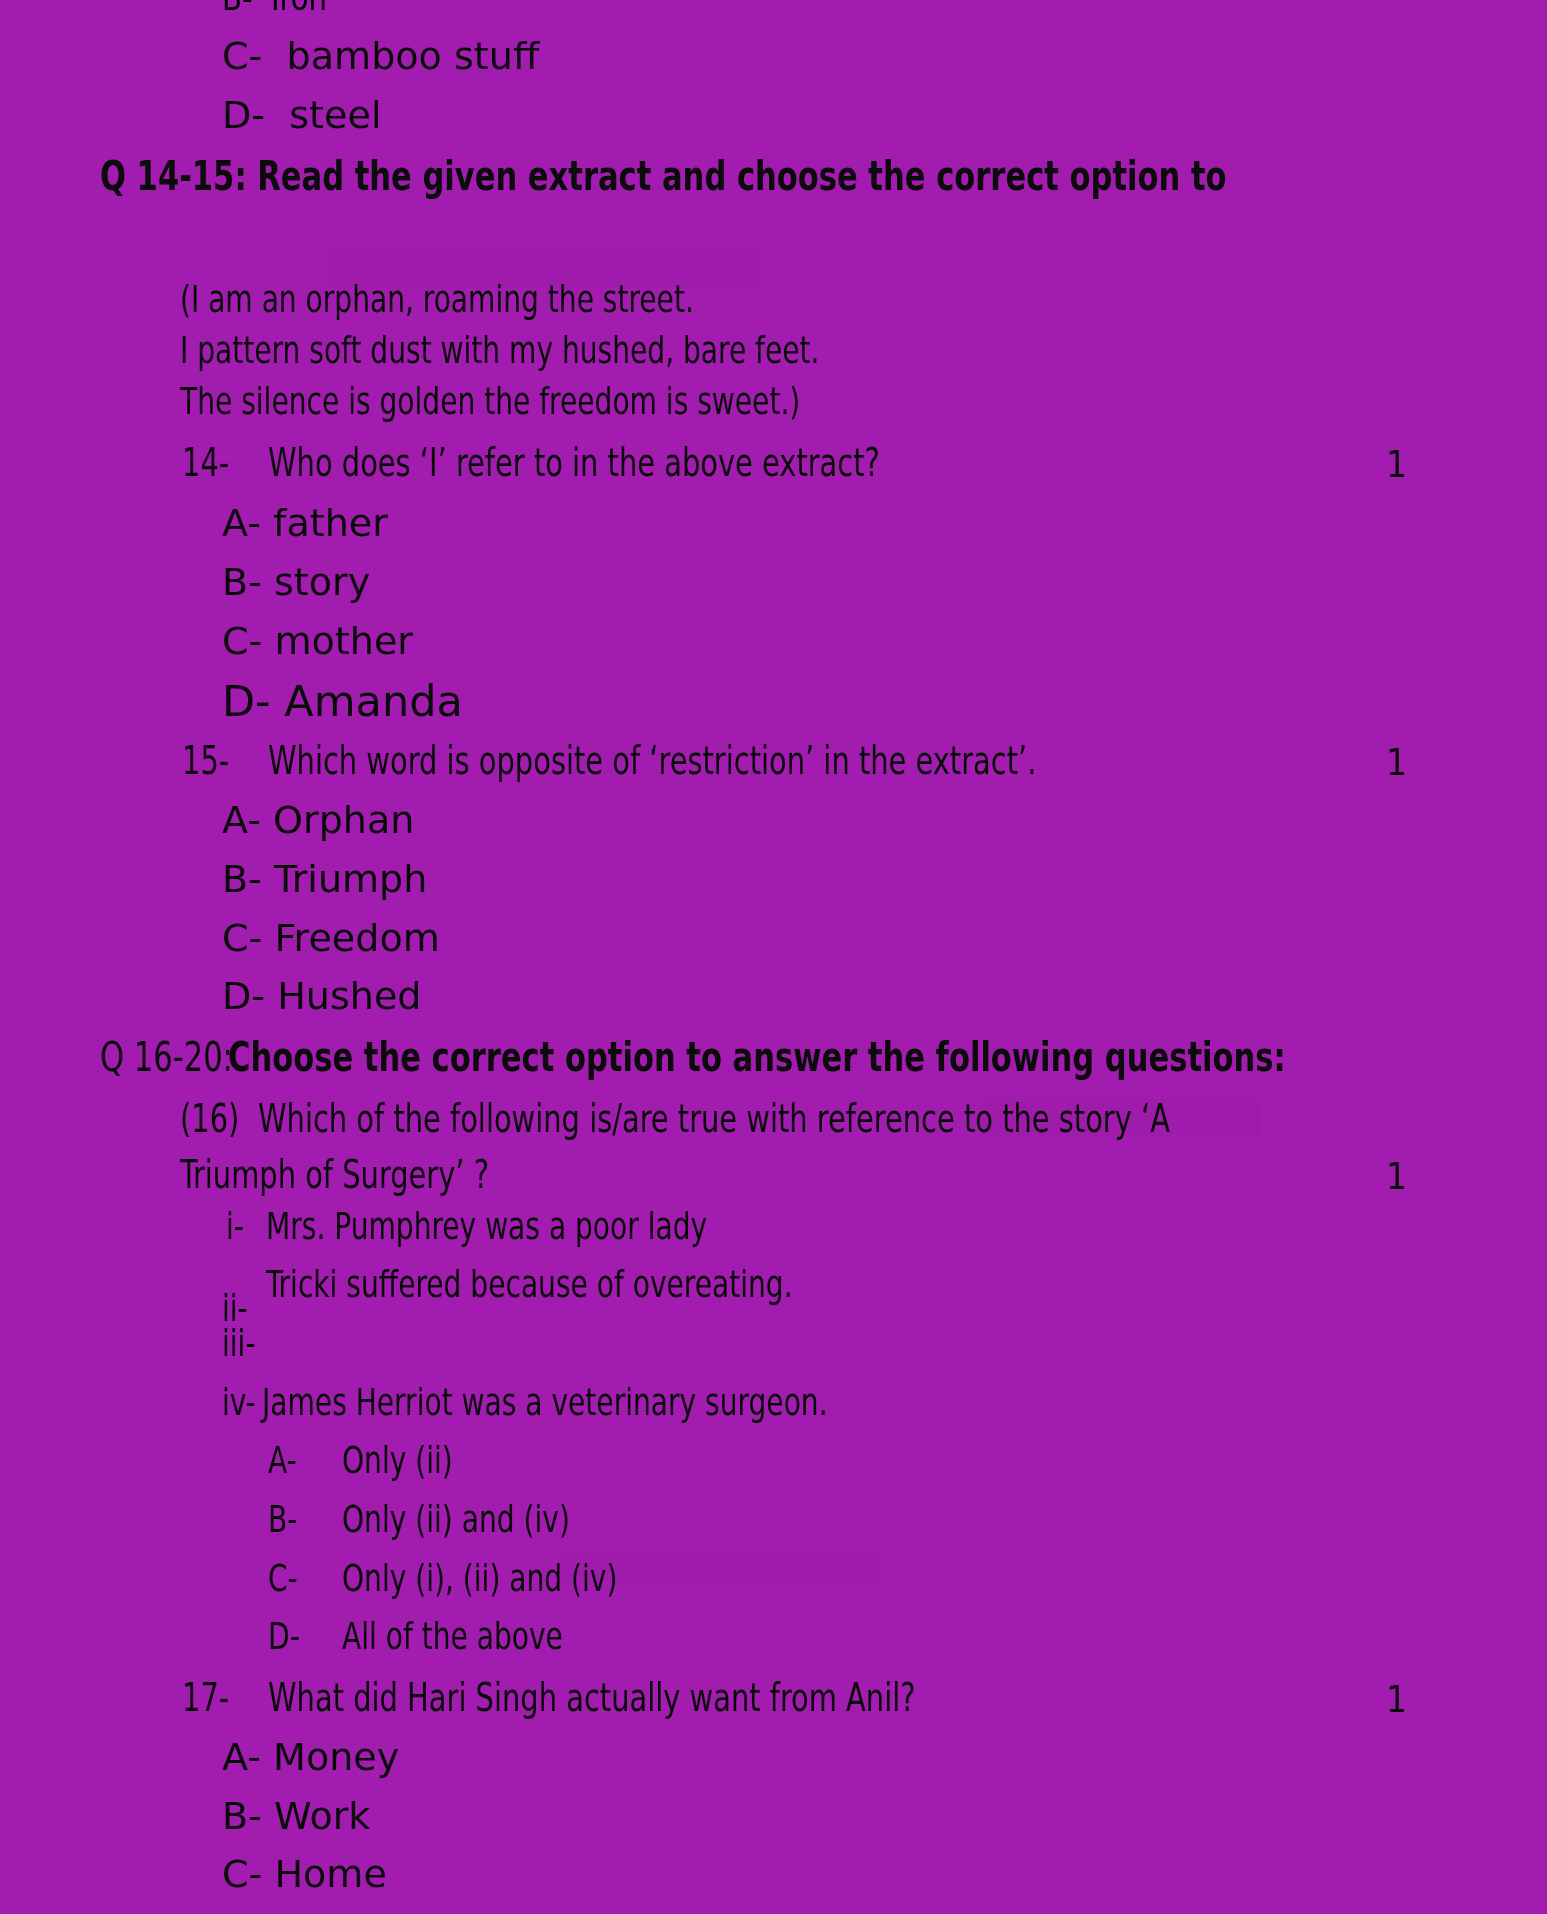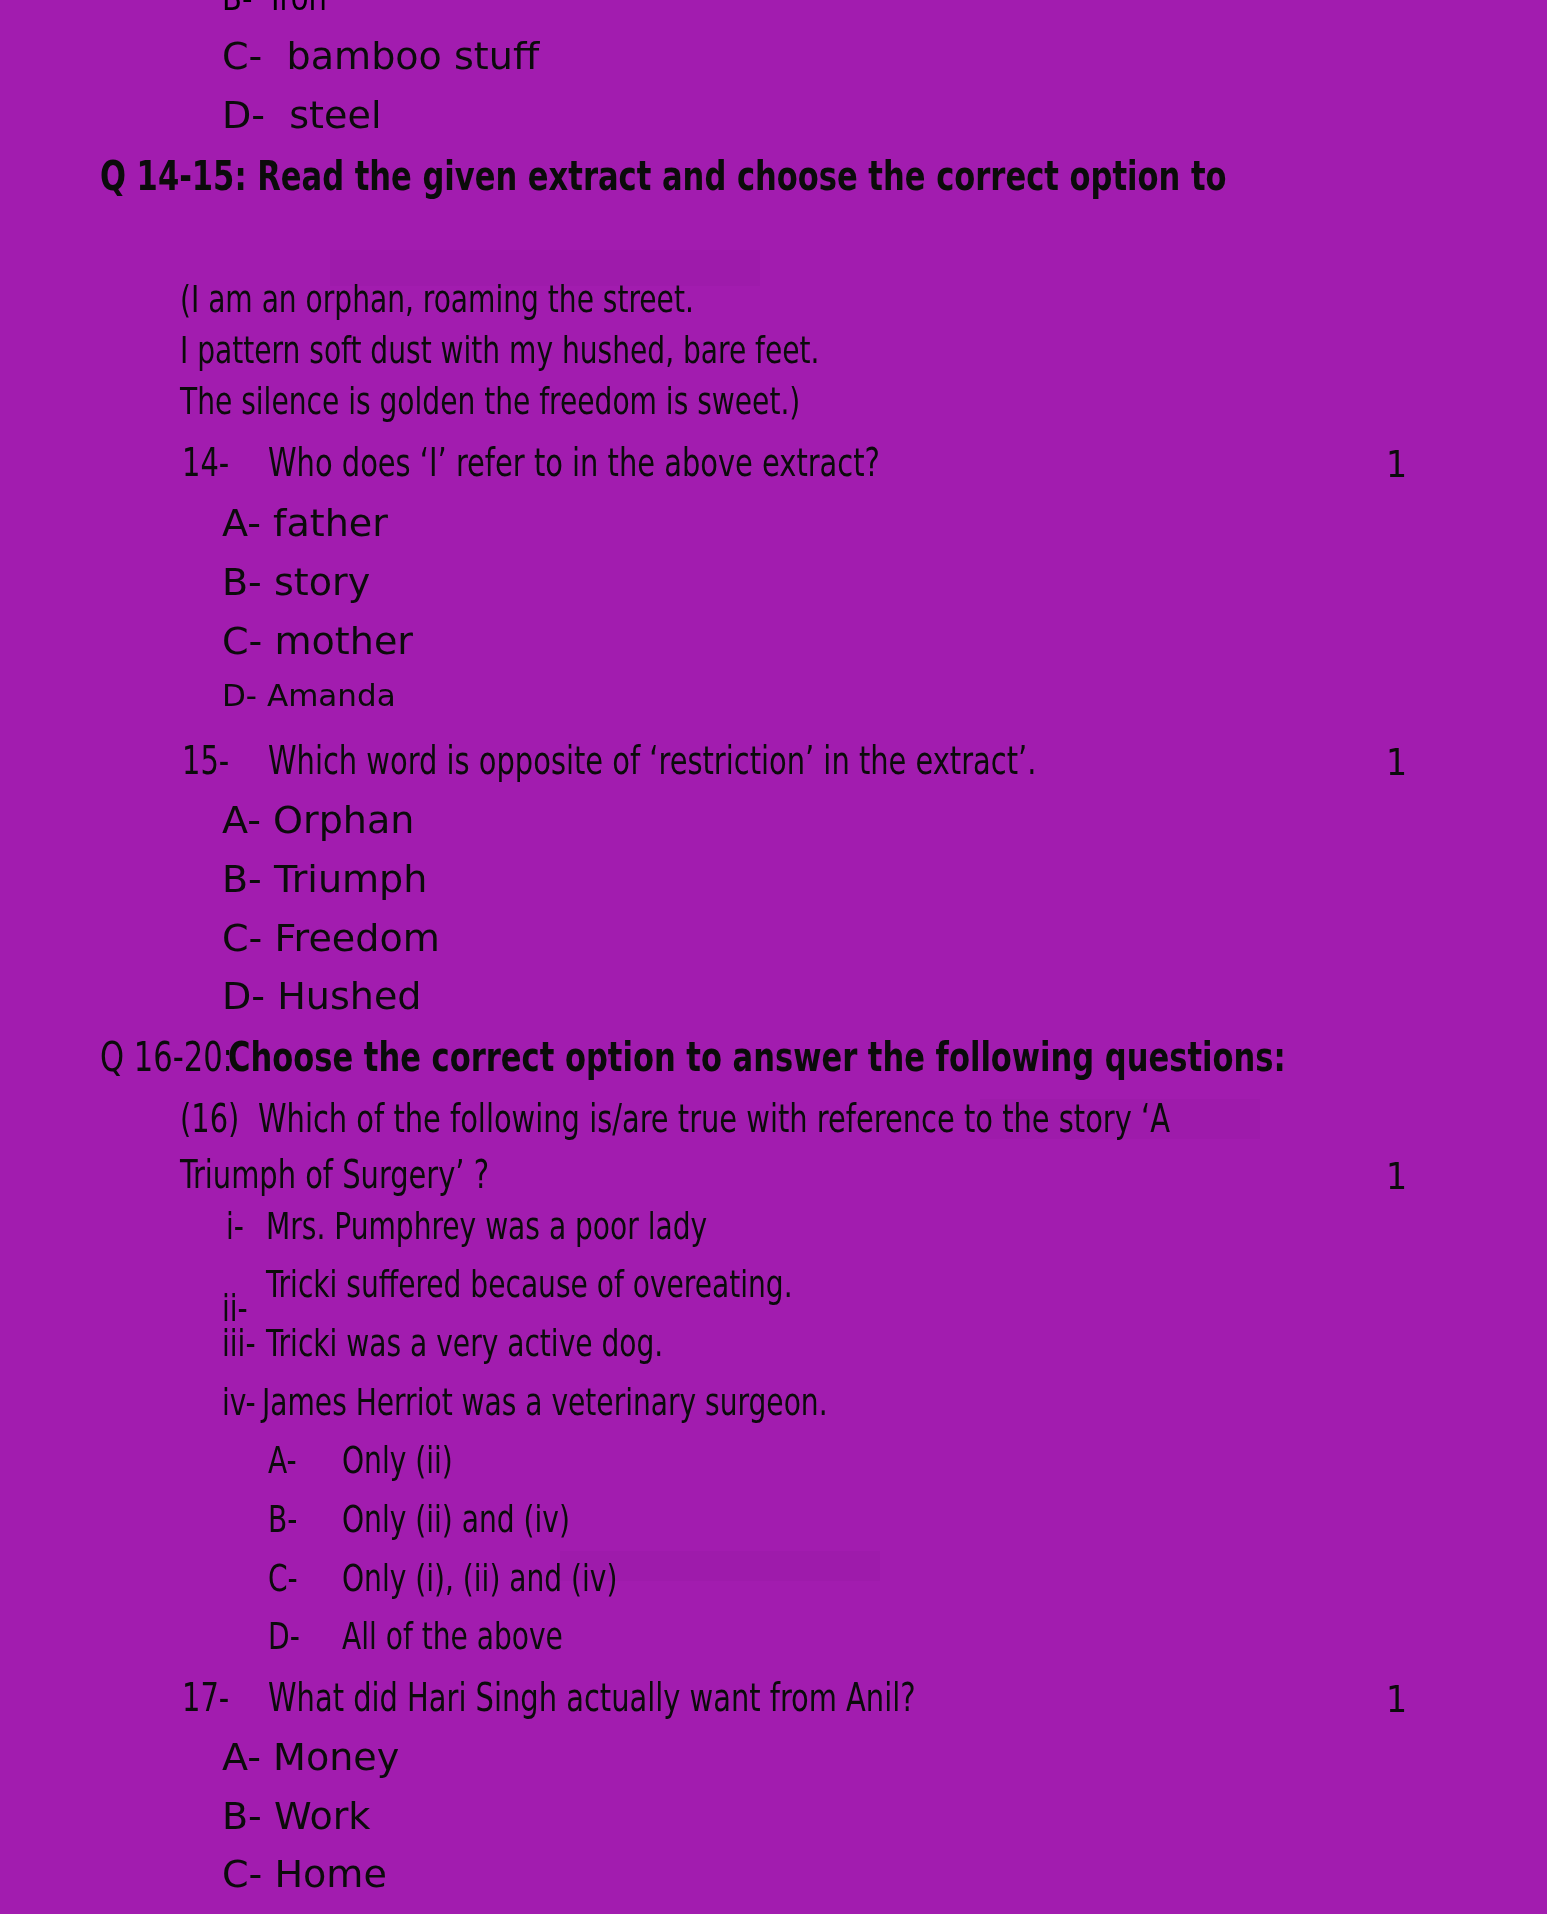--- a/index.html
+++ b/index.html
@@ -140,21 +140,21 @@
 
   <div class="ln wide reg s-opt" style="left: 222px; top: 504.456px; font-size: 38.08px;">
     <span>A-</span>&nbsp;<span>father</span>
   </div>
   <div class="ln wide reg s-opt" style="left: 222px; top: 563.085px; font-size: 38.08px;">
     <span>B-</span>&nbsp;<span>story</span>
   </div>
   <div class="ln wide reg s-opt" style="left: 222px; top: 621.714px; font-size: 38.08px;">
     <span>C-</span>&nbsp;<span>mother</span>
   </div>
-  <div class="ln wide reg s-opt" style="left: 222px; top: 680.343px; font-size: 31px; text-align: right;">
+  <div class="ln wide reg s-opt" style="left: 222px; top: 680.343px; font-size: 43px; text-align: right;">
     <span>D-</span>&nbsp;<span>Amanda</span>
   </div>
 
   <div class="ln cond reg s-stem" style="left: 182px; top: 741.415px; font-size: 39.2px;">
     <span class="squeeze">15-</span>
   </div>
   <div class="ln cond reg s-stem" style="left: 268px; top: 741.415px; font-size: 39.2px;">
     <span class="squeeze">Which word is opposite of ‘restriction’ in the extract’.</span>
   </div>
   <div class="mark" style="top: 741.415px; font-size: 36.96px;">1</div>
@@ -200,23 +200,20 @@
   <div class="ln cond reg s-body" style="left: 222px; top: 1265.41px; font-size: 38.08px; margin-top: 24px;">
     <span class="squeeze">ii-</span>
   </div>
   <div class="ln cond reg s-body" style="left: 266px; top: 1265.41px; font-size: 38.08px;">
     <span class="squeeze">Tricki suffered because of overeating.</span>
   </div>
 
   <div class="ln cond reg s-body" style="left: 222px; top: 1324.04px; font-size: 38.08px;">
     <span class="squeeze">iii-</span>
   </div>
-  <div class="ln cond reg s-body" style="left: 266px; top: 1324.04px; font-size: 38.08px;">
-    <span class="squeeze">Tricki was a very active dog.</span>
-  </div>
 
   <div class="ln cond reg s-body" style="left: 222px; top: 1382.67px; font-size: 38.08px;">
     <span class="squeeze">iv-</span>
   </div>
   <div class="ln cond reg s-body" style="left: 262px; top: 1382.67px; font-size: 38.08px;">
     <span class="squeeze">James Herriot was a veterinary surgeon.</span>
   </div>
 
   <div class="ln cond reg s-opt" style="left: 268px; top: 1441.3px; font-size: 38.08px;">
     <span class="squeeze">A-</span>

